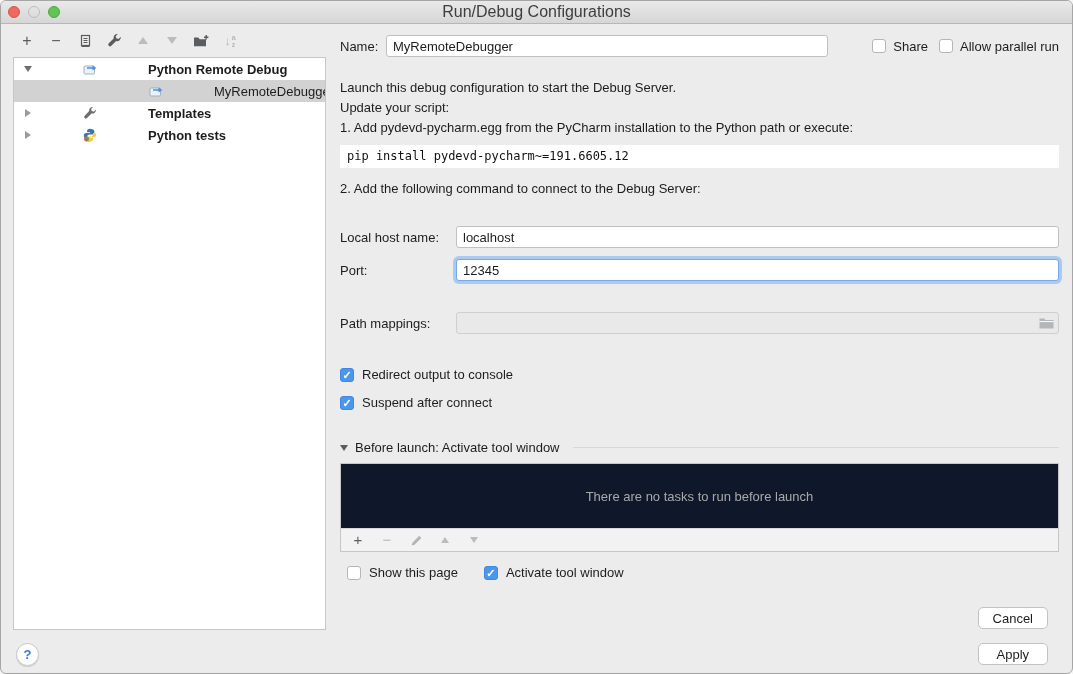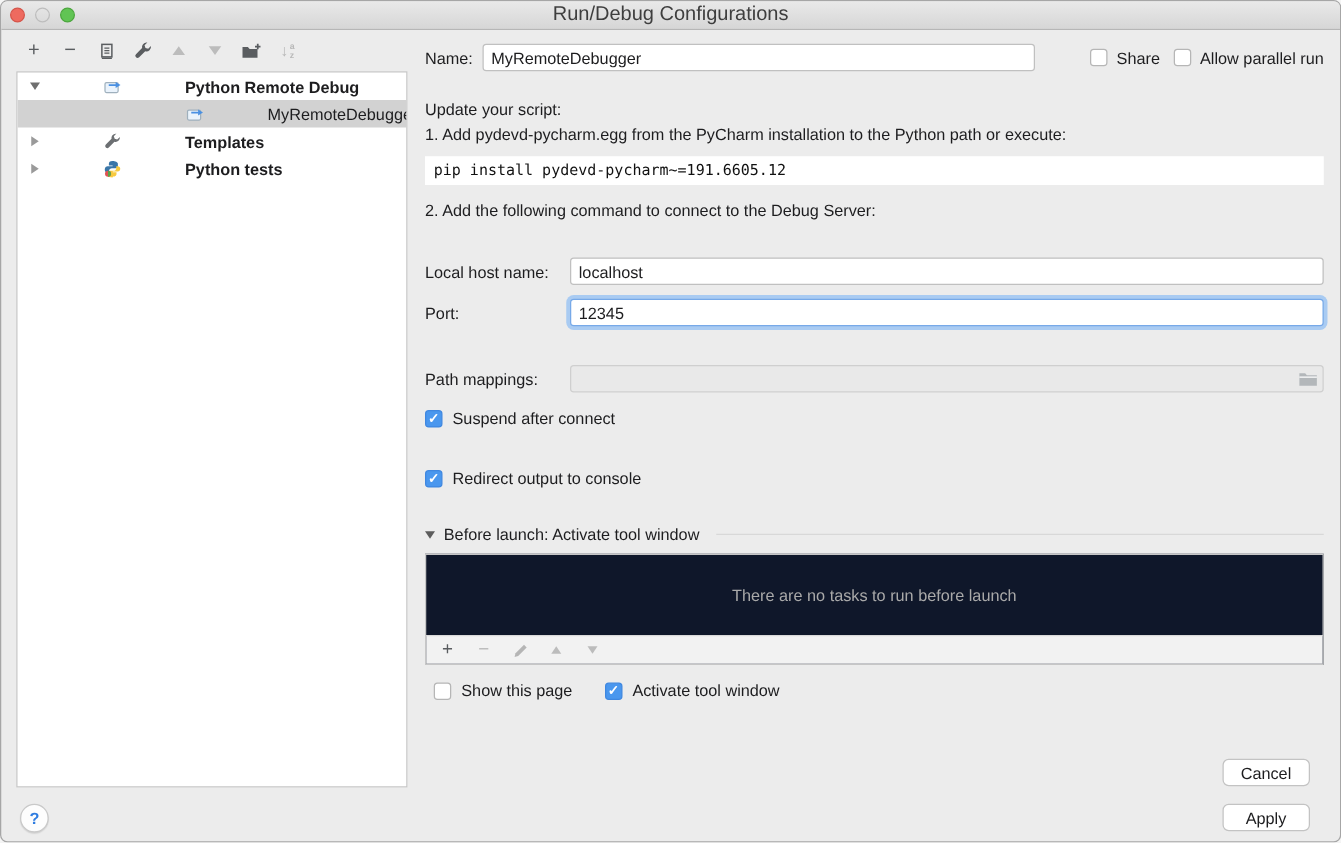--- a/index.html
+++ b/index.html
@@ -215,20 +215,21 @@
           <span>Share</span>
         </span>
         <span style="width:11px"></span>
         <span class="cbgroup">
           <span class="cb"></span>
           <span>Allow parallel run</span>
         </span>
       </div>
 
       <div class="intro">
+        <div>Launch this debug configuration to start the Debug Server.</div>
         <div>Update your script:</div>
         <div>1. Add pydevd-pycharm.egg from the PyCharm installation to the Python path or execute:</div>
       </div>
       <div class="codeblock">pip install pydevd-pycharm~=191.6605.12</div>
 
       <div class="step2">2. Add the following command to connect to the Debug Server:</div>
 
       <div class="frow host-row">
         <label>Local host name:</label>
         <input class="txt" type="text" value="localhost" style="">
@@ -244,27 +245,27 @@
         <div class="pathfield">
           <span class="foldbtn">
             <svg width="15" height="12" viewBox="0 0 15 12">
               <path d="M.5 1.5h4.6l1.4 1.6h8v8.4H.5z" fill="#b3b7ba"></path>
               <path d="M.5 4.6h14" stroke="#fff" stroke-width="1"></path>
             </svg>
           </span>
         </div>
       </div>
 
+      <div class="ckrow ck1">
+        <span class="cb checked"></span>
+        <span>Redirect output to console</span>
+      </div>
       <div class="ckrow ck2">
         <span class="cb checked"></span>
         <span>Suspend after connect</span>
-      </div>
-      <div class="ckrow ck1">
-        <span class="cb checked"></span>
-        <span>Redirect output to console</span>
       </div>
 
       <div class="bl-header">
         <span class="bl-tri"></span>
         <span>Before launch: Activate tool window</span>
         <span class="bl-line"></span>
       </div>
 
       <div class="tasksbox">
         <div class="tasksempty">There are no tasks to run before launch</div>

